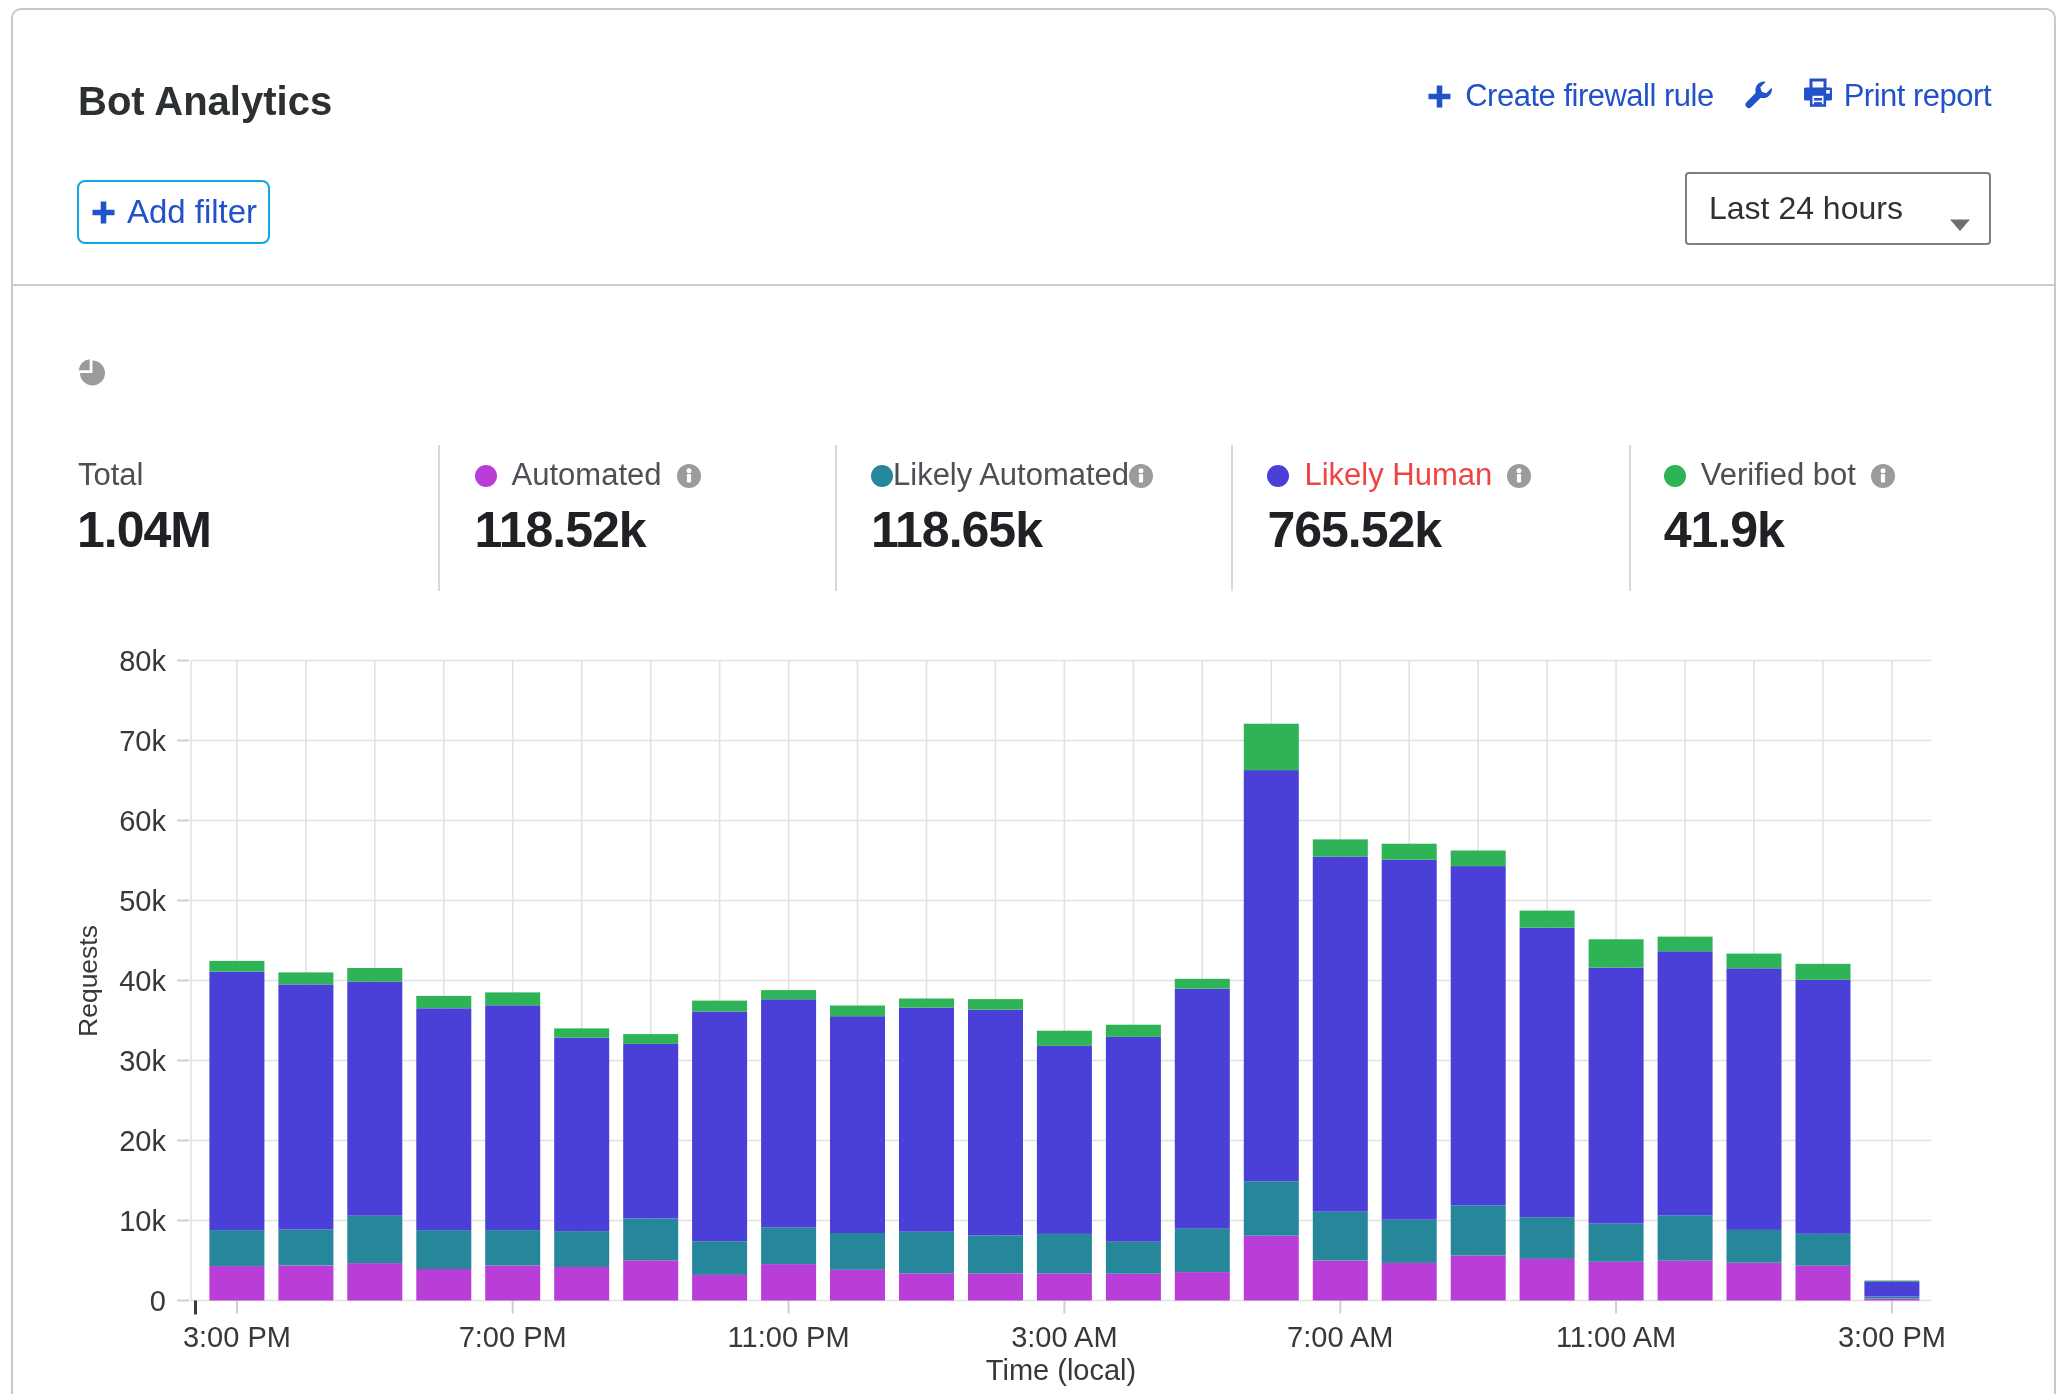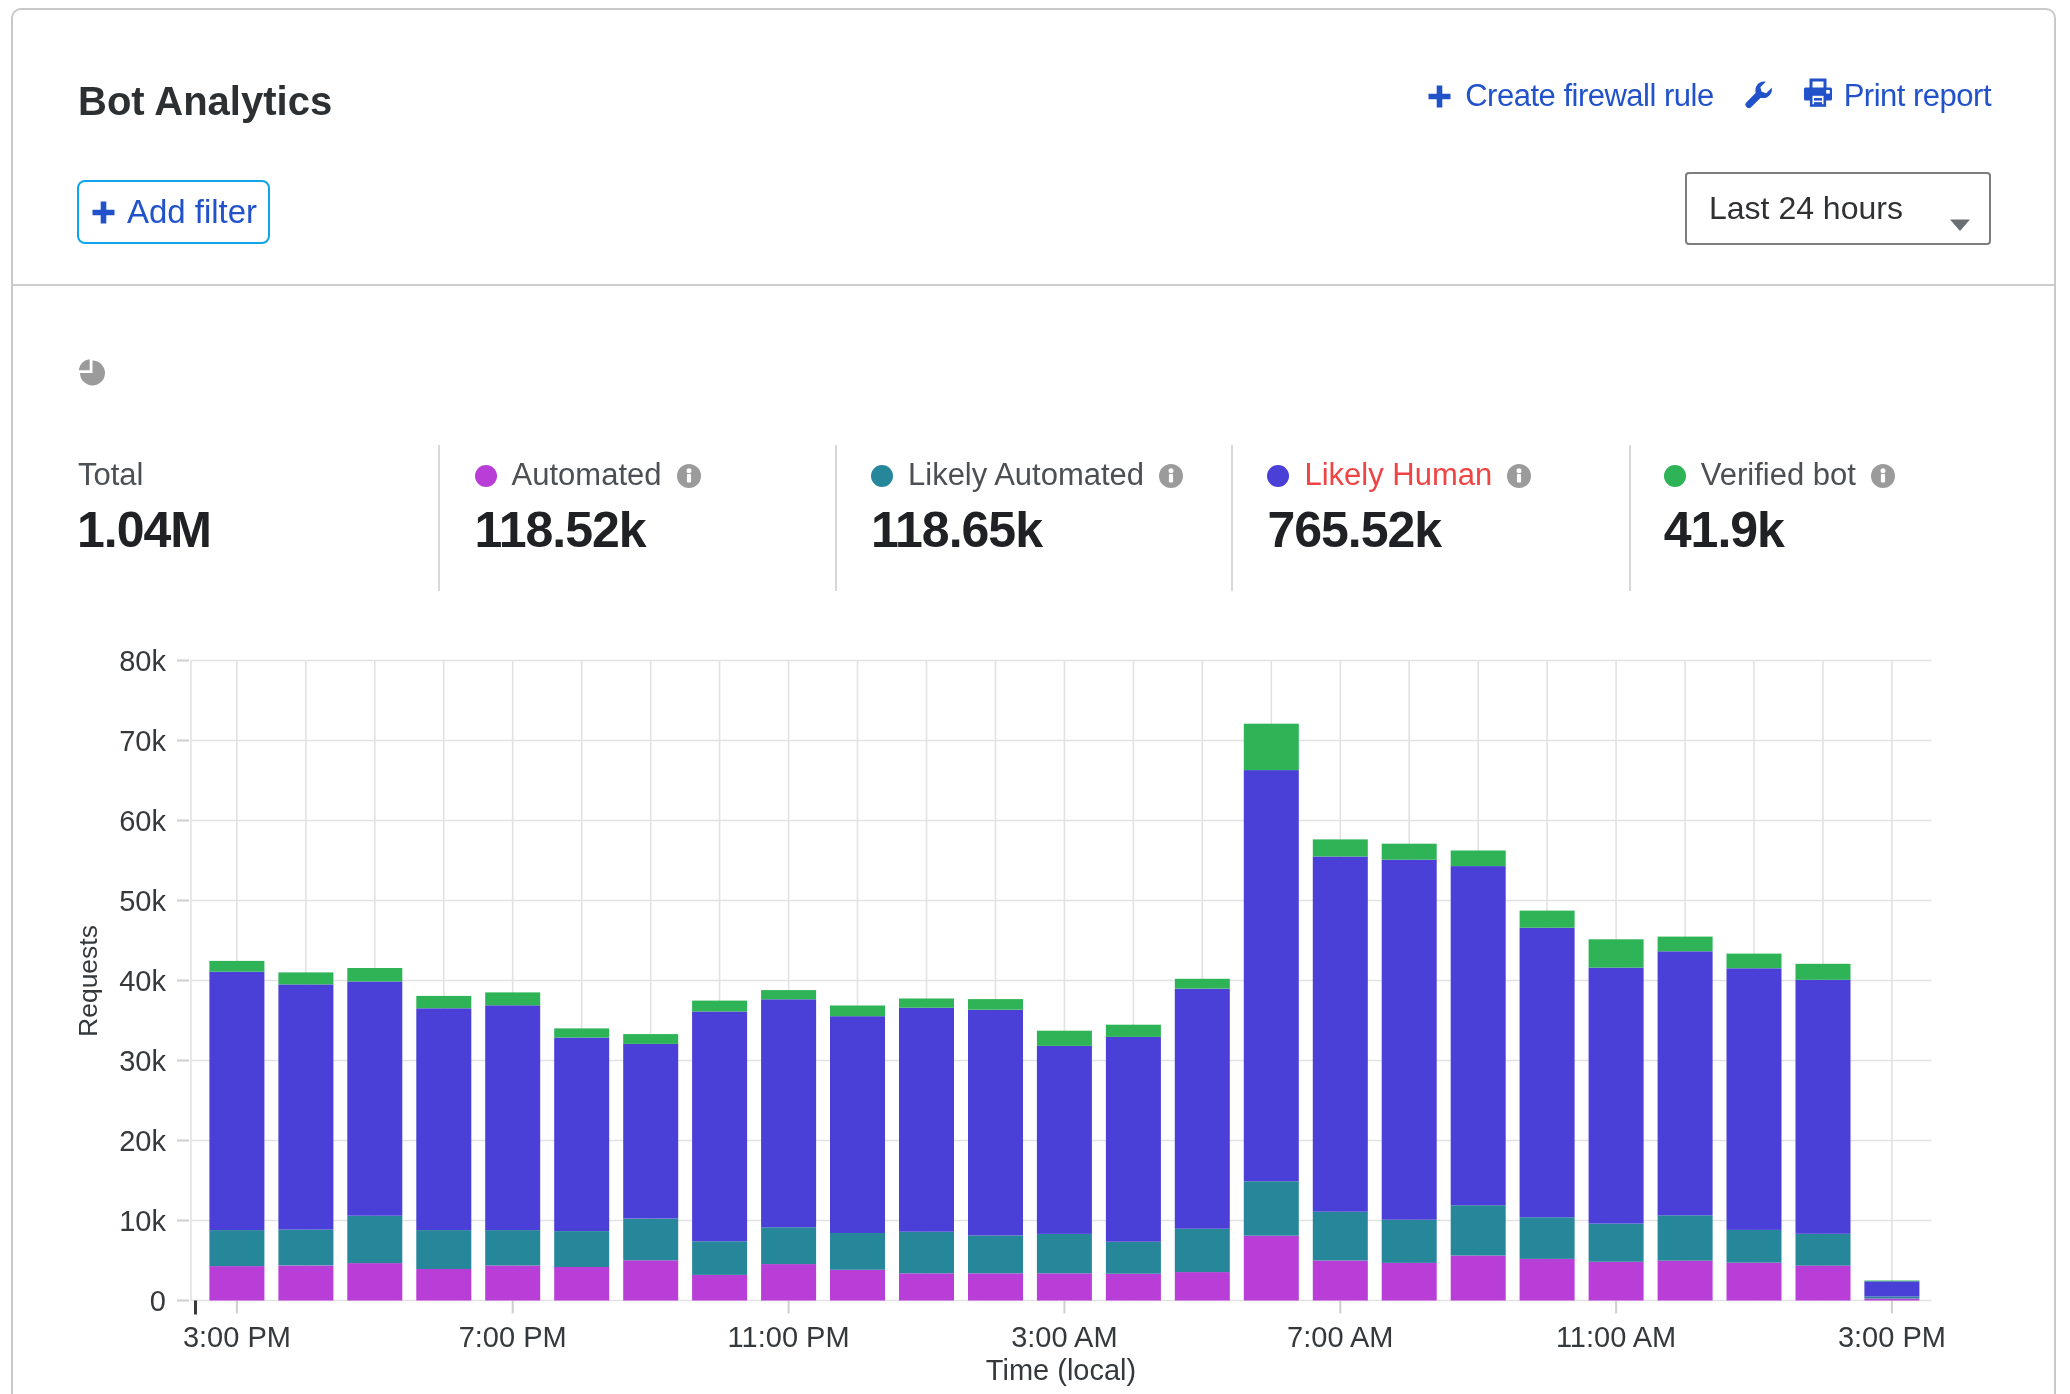--- a/index.html
+++ b/index.html
@@ -61,21 +61,21 @@
 <div style="position:absolute;left:474.6px;top:458px;display:flex;align-items:center;gap:15px;font-size:31px;color:#4c4f53">
     <span style="width:22px;height:22px;border-radius:50%;background:#b93ed7;flex:none"></span>
     <span style="position:relative;top:-1px">Automated</span>
     <svg width="24" height="24" viewBox="0 0 24 24" style="flex:none">
       <circle cx="12" cy="12" r="12" fill="#9b9b9b"></circle>
       <circle cx="12" cy="6.8" r="2.5" fill="#fff"></circle>
       <rect x="9.9" y="10" width="4.2" height="8.6" rx="1" fill="#fff"></rect>
     </svg>
   </div>
 <div style="position:absolute;left:474.6px;top:501px;font-size:50px;font-weight:700;letter-spacing:-1px;color:#202124">118.52k</div>
-<div style="position:absolute;left:871.0px;top:458px;display:flex;align-items:center;gap:15px;font-size:31px;color:#4c4f53">
+<div style="position:absolute;left:871.0px;top:458px;display:flex;align-items:center;font-size:31px;color:#4c4f53">
     <span style="width:22px;height:22px;border-radius:50%;background:#26879b;flex:none"></span>
     <span style="position:relative;top:-1px">Likely Automated</span>
     <svg width="24" height="24" viewBox="0 0 24 24" style="flex:none">
       <circle cx="12" cy="12" r="12" fill="#9b9b9b"></circle>
       <circle cx="12" cy="6.8" r="2.5" fill="#fff"></circle>
       <rect x="9.9" y="10" width="4.2" height="8.6" rx="1" fill="#fff"></rect>
     </svg>
   </div>
 <div style="position:absolute;left:871.0px;top:501px;font-size:50px;font-weight:700;letter-spacing:-1px;color:#202124">118.65k</div>
 <div style="position:absolute;left:1267.4px;top:458px;display:flex;align-items:center;gap:15px;font-size:31px;color:#ef4444">

